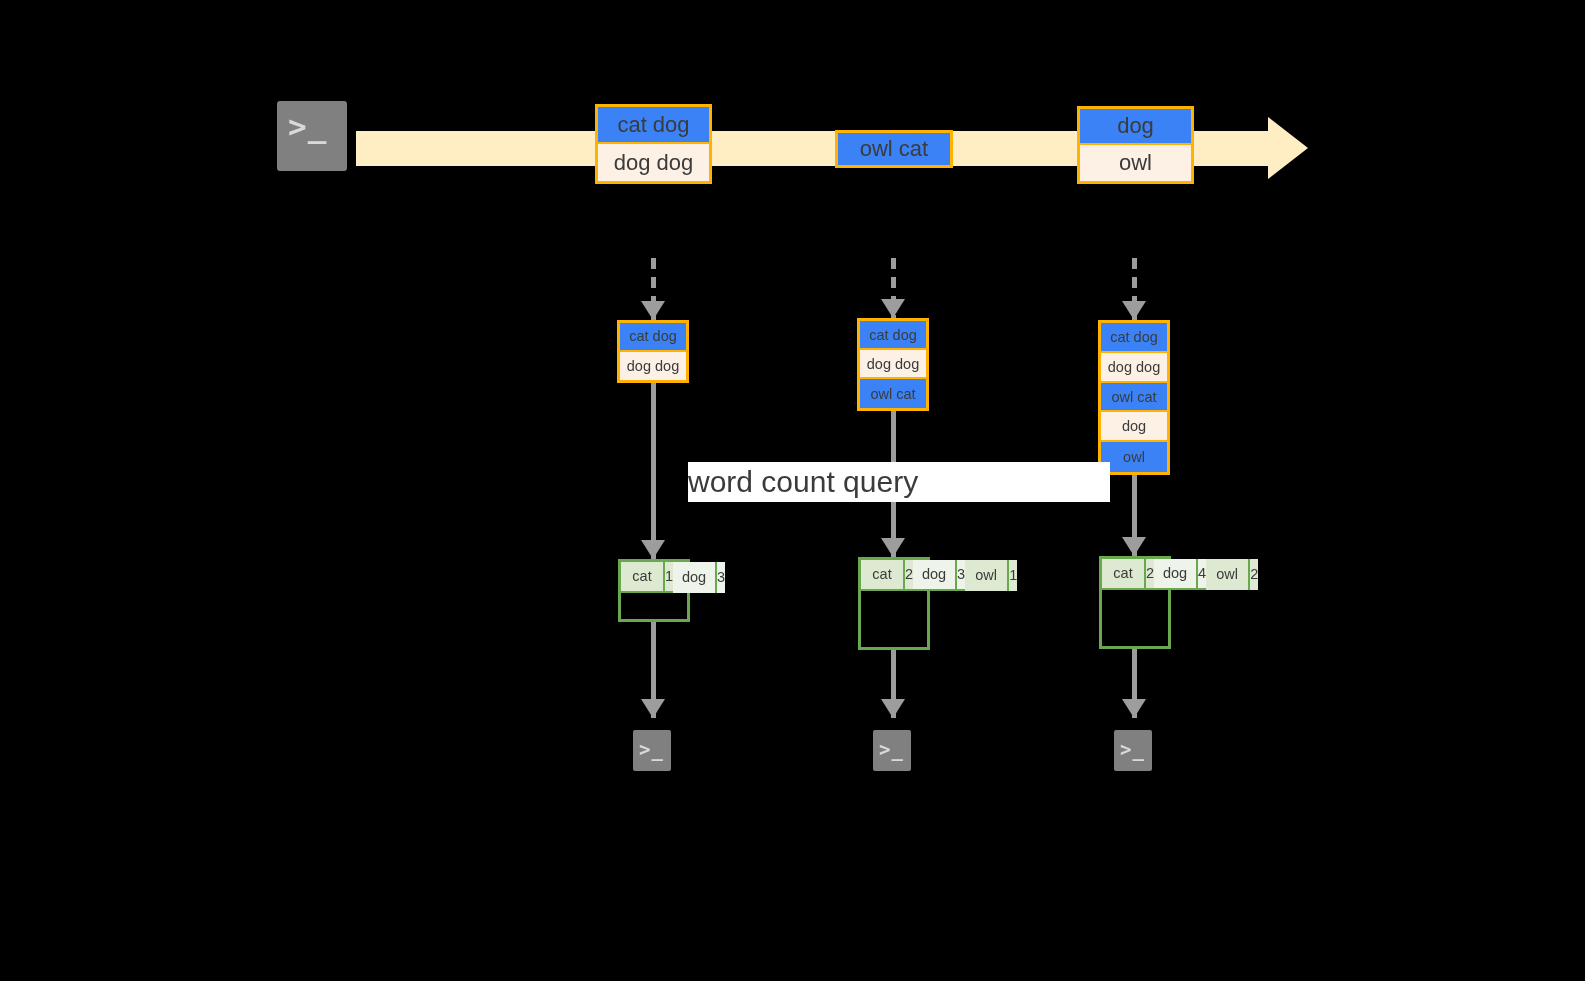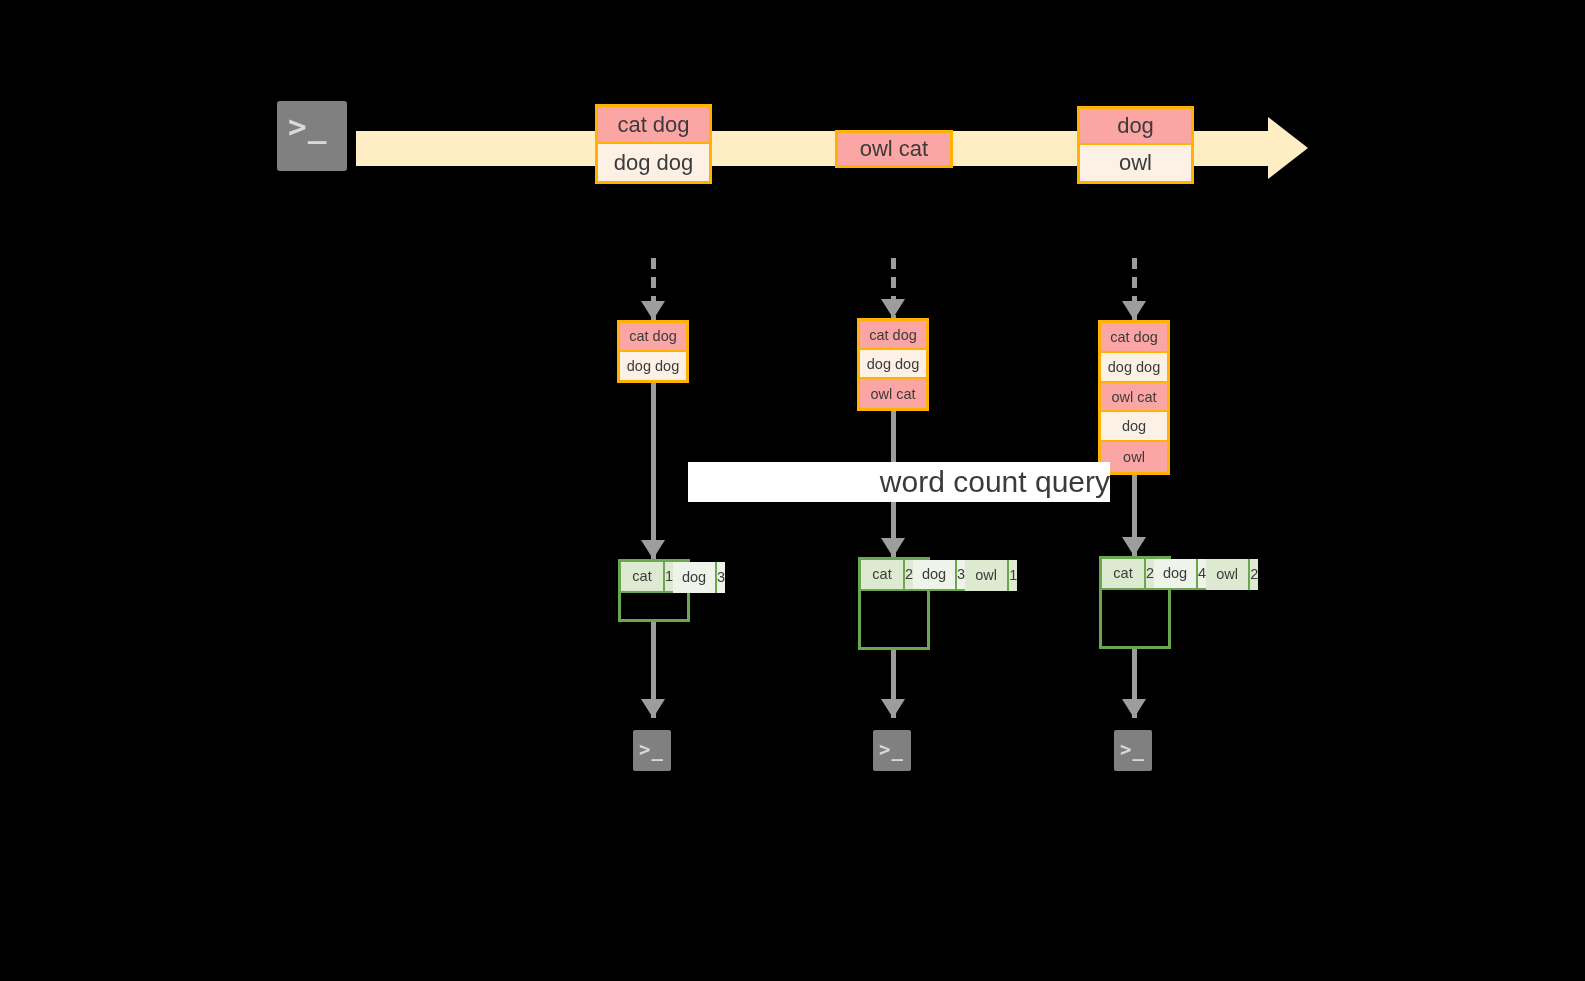--- a/index.html
+++ b/index.html
@@ -77,21 +77,21 @@
   .rec .cell {
     flex: 1 1 auto;
     display: flex;
     align-items: center;
     justify-content: center;
     color: #3b3b3b;
     white-space: nowrap;
     border-bottom: 2px solid #ffb300;
   }
   .rec .cell:last-child { border-bottom: none; }
-  .rec .cell.dark  { background: #fca5a5; }
+  .rec .cell.dark  { background: #3b82f6; }
   .rec .cell.light { background: #fdf1e6; text-align: right; }
 
   
   .rec-top .cell { font-size: 22px; height: 38px; }
   .rec-top1 { left: 595px; top: 104px; width: 117px; height: 80px; }
   .rec-top2 { left: 835px; top: 130px; width: 118px; height: 38px; }
   .rec-top2 .cell { border-bottom: none; }
   .rec-top3 { left: 1077px; top: 106px; width: 117px; height: 78px; }
 
   
@@ -154,21 +154,21 @@
 
   
   .banner {
     position: absolute;
     left: 688px; top: 462px;
     width: 422px; height: 40px;
     background: #ffffff;
     z-index: 5;
     display: flex;
     align-items: center;
-    justify-content: flex-end;
+    justify-content: flex-start;
   }
   .banner span {
     font-size: 30px;
     color: #3b3b3b;
     white-space: nowrap;
   }
 </style>
 </head>
 <body>
 

